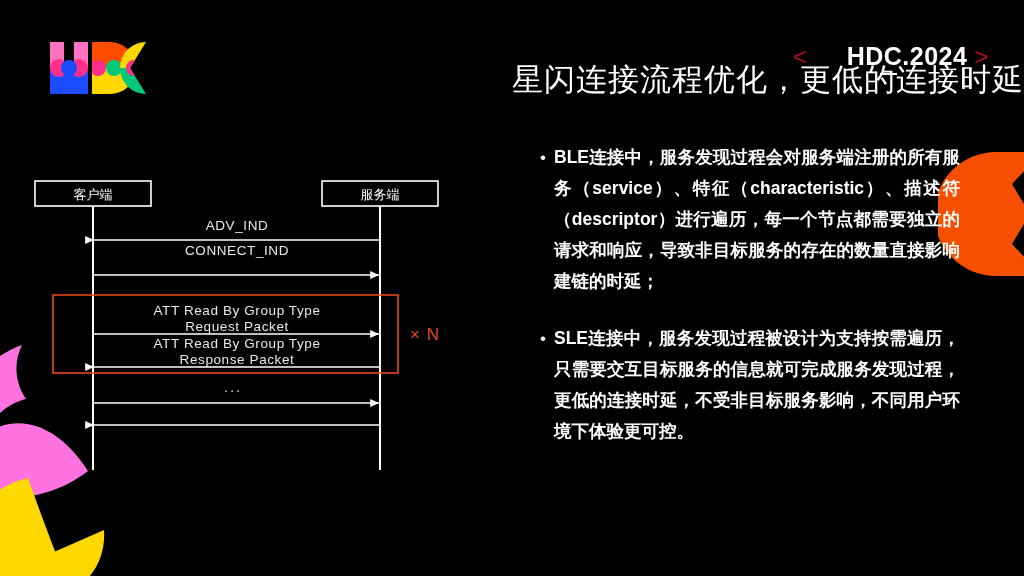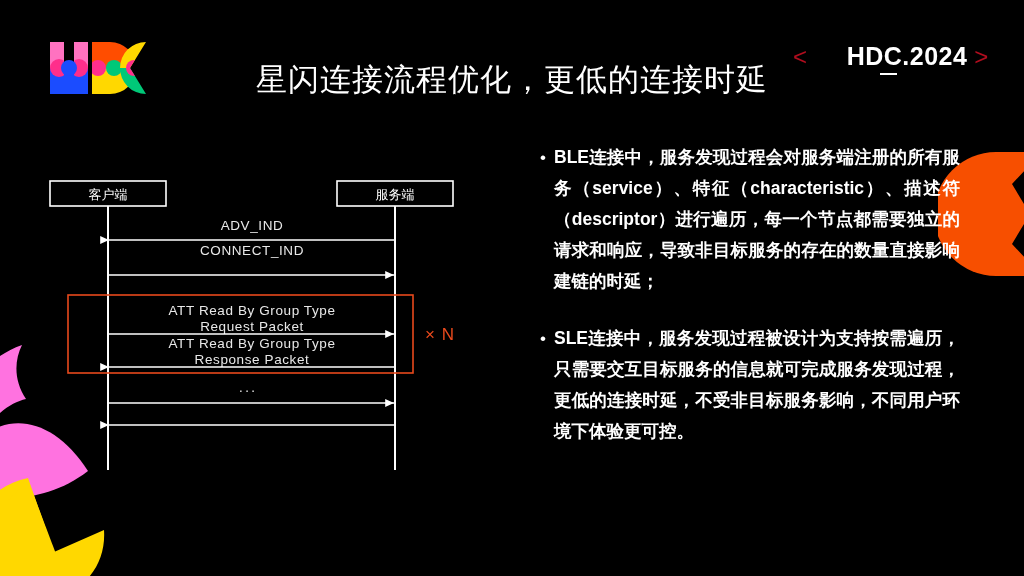--- a/index.html
+++ b/index.html
@@ -19,21 +19,21 @@
   }
   #deco-pink-bl { left:-52px; top:345px; width:190px; height:190px; }
   #deco-yellow-bl { left:-30px; top:478px; width:140px; height:120px; }
 
   
   #logo-mdc { position:absolute; left:50px; top:42px; width:122px; height:52px; }
 
   
   #page-title {
     position:absolute; left:0; right:0; top:59px;
-    text-align:center;
+    text-align:right;
     color:#fff;
     font-size:31px;
     letter-spacing:1px;
     font-weight:400;
     font-family:"Liberation Sans","DejaVu Sans",sans-serif;
   }
 
   
   #hdc-badge {
     position:absolute; right:28px; top:44px;
@@ -50,21 +50,21 @@
     content:""; position:absolute; left:28%; bottom:-6px;
     width:17px; height:2px; background:#fff;
   }
   #hdc-sub {
     margin-top:9px; color:#cfcfcf; font-size:9.5px;
     letter-spacing:4.5px; white-space:nowrap;
     font-family:"Liberation Sans","DejaVu Sans",sans-serif;
   }
 
   
-  #sequence-diagram { position:absolute; left:45px; top:170px; width:460px; height:320px; }
+  #sequence-diagram { position:absolute; left:30px; top:170px; width:460px; height:320px; }
   #sequence-diagram svg { display:block; }
 
   .lane-box-label {
     font-size:13px; fill:#ffffff;
     font-family:"Liberation Sans","DejaVu Sans",sans-serif;
   }
   .msg-label {
     font-size:13.5px; fill:#e8e8e8;
     font-family:"Liberation Sans","DejaVu Sans",sans-serif;
     letter-spacing:0.6px;

